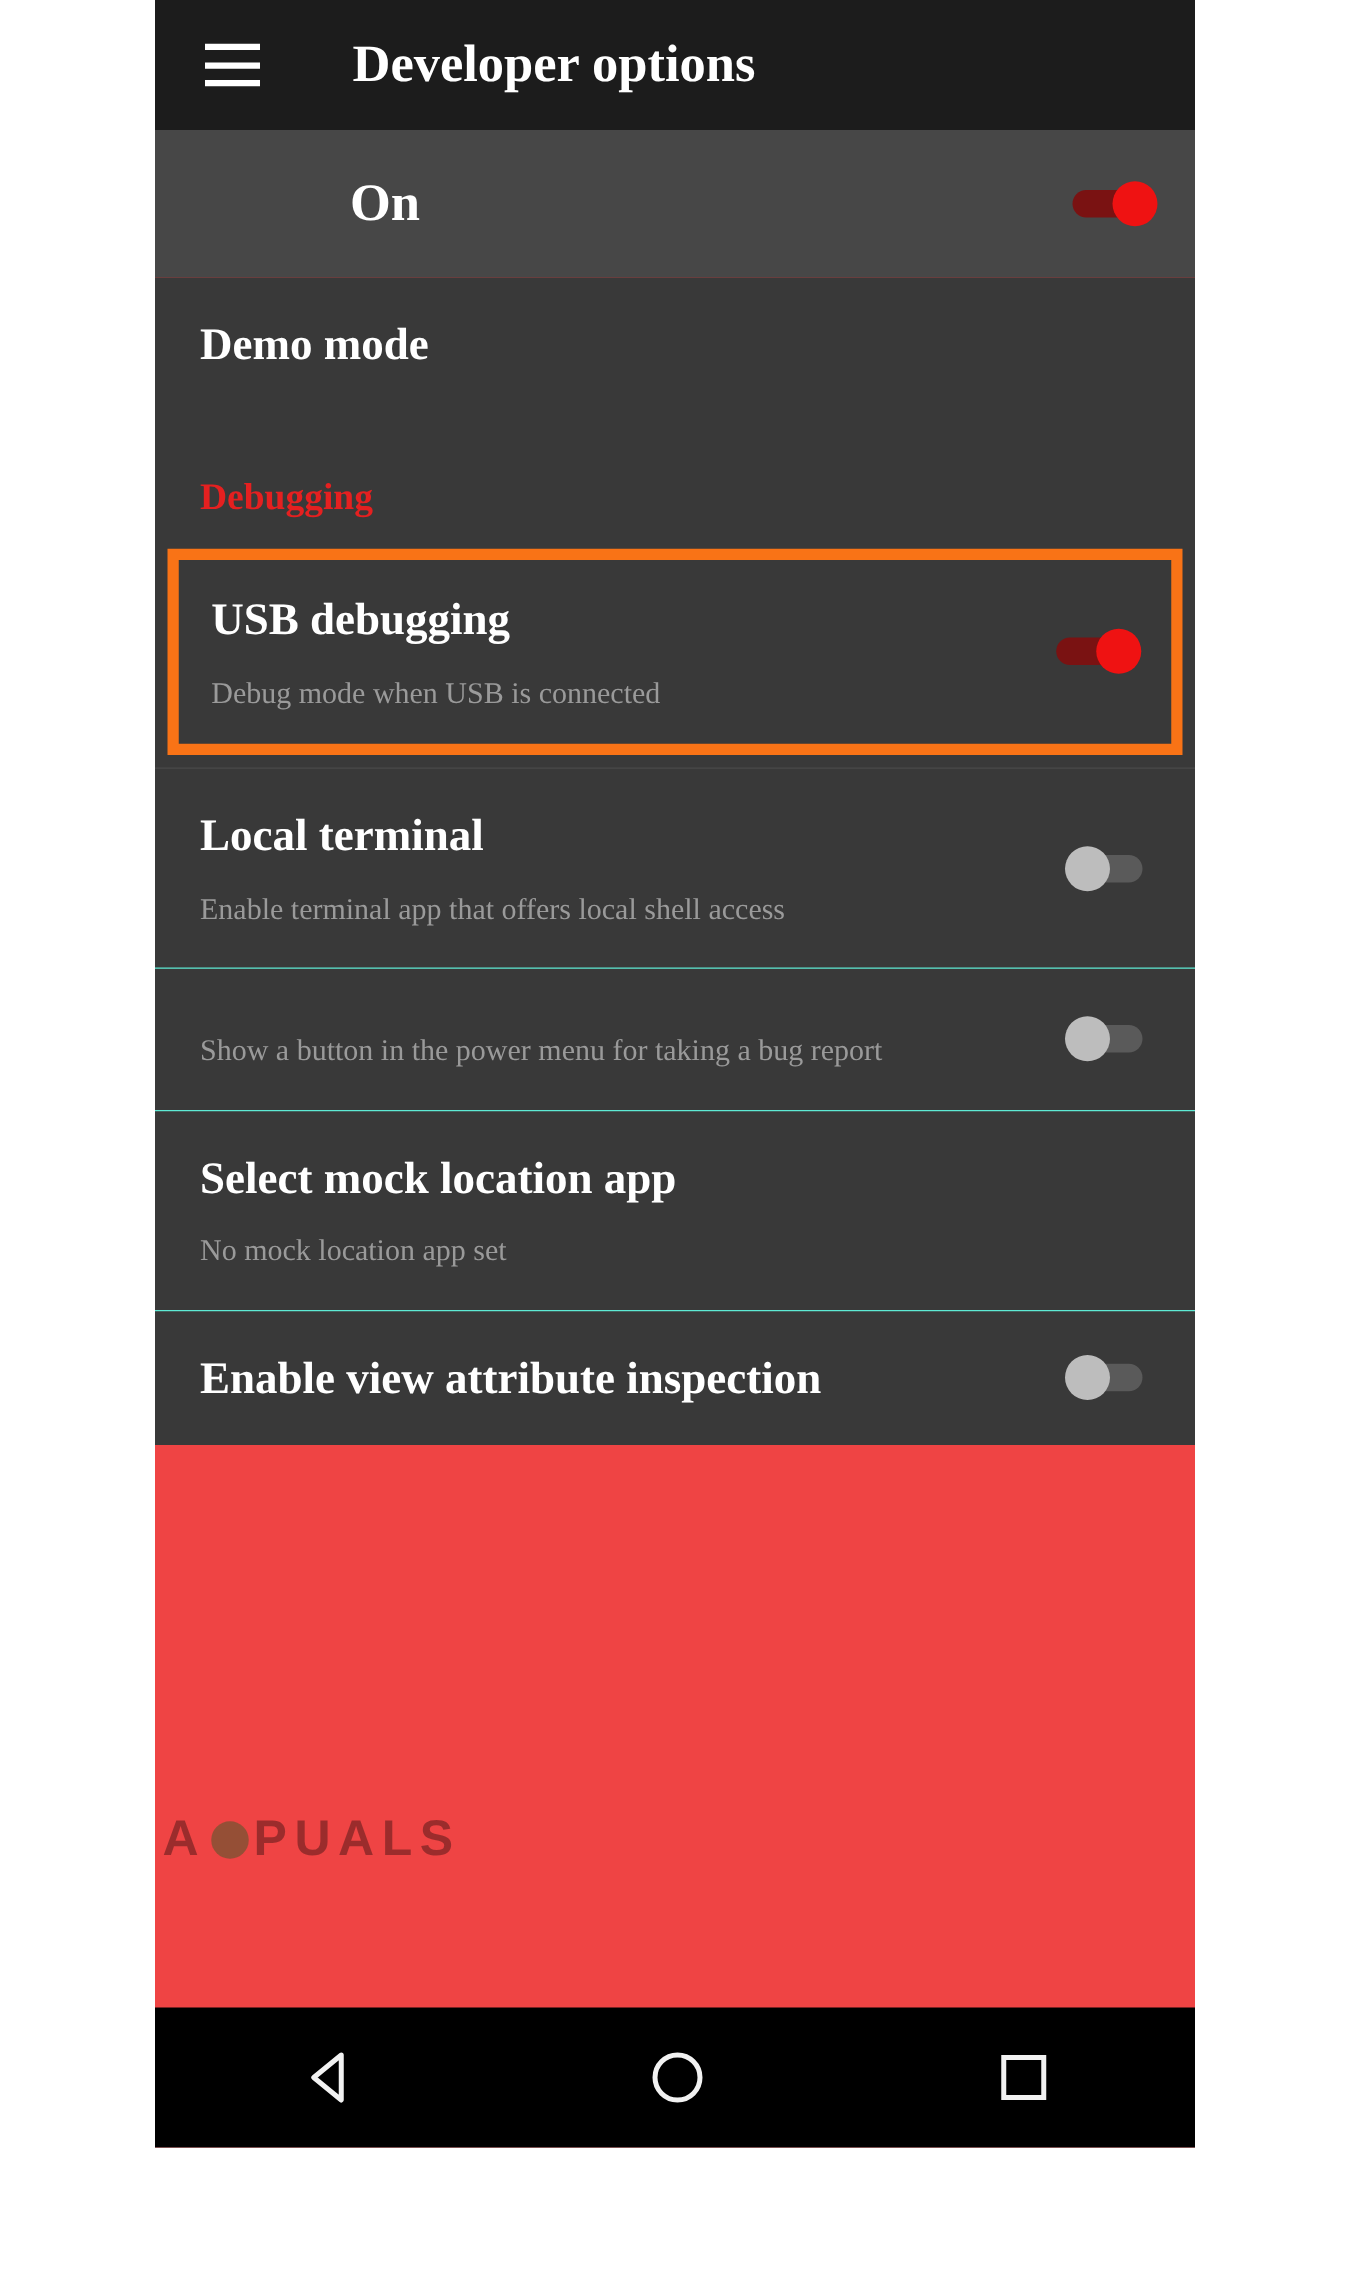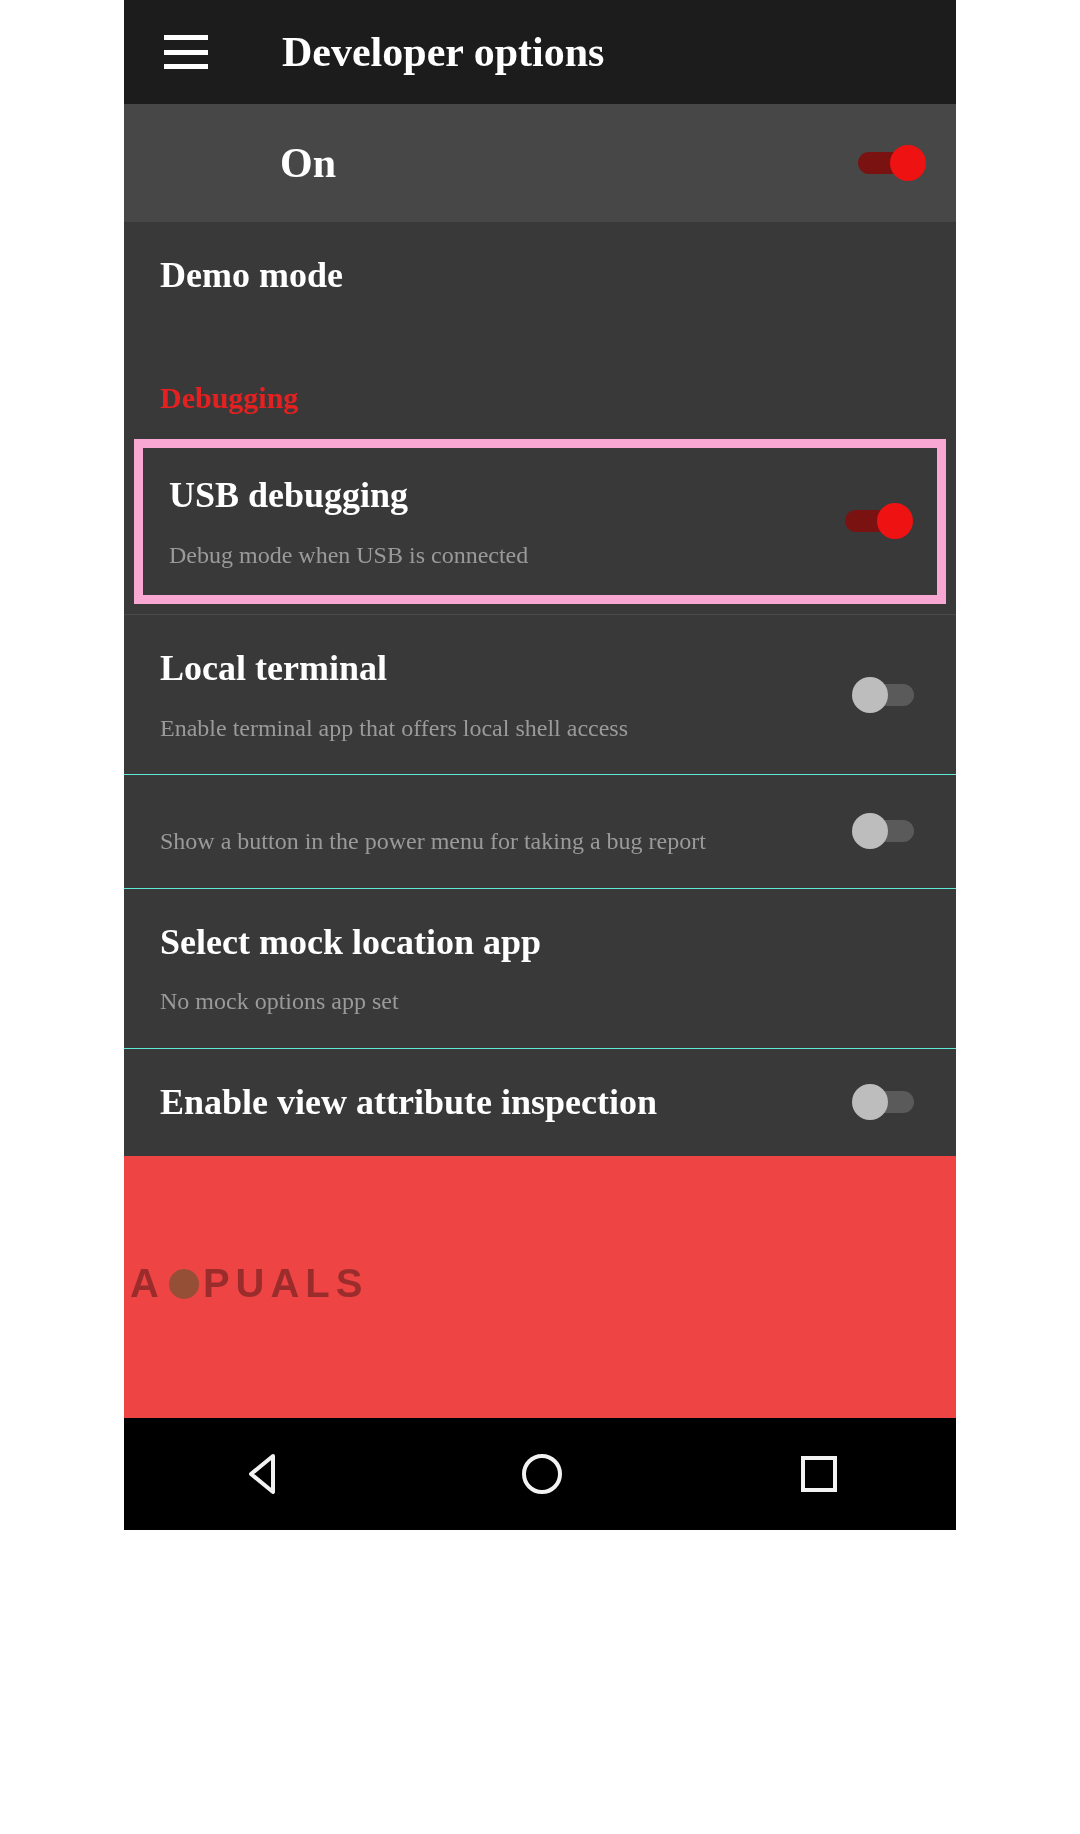--- a/index.html
+++ b/index.html
@@ -105,21 +105,21 @@
     line-height: 1.35;
     margin-top: 20px;
   }
   .section-header {
     font-size: 30px;
     font-weight: bold;
     color: #e52020;
     padding: 52px 36px 16px 36px;
   }
   .highlighted-wrap {
-    border: 9px solid #f9a8d4;
+    border: 9px solid #f97316;
     margin: 8px 10px 0 10px;
   }
   .highlighted-wrap .item {
     border-bottom: none;
     padding: 24px 26px;
   }
   .after-highlight-border {
     border-top: 1px solid #4a4a4a;
     margin-top: 10px;
   }
@@ -145,21 +145,21 @@
   .navbar {
     height: 112px;
     background: #000;
     display: flex;
     align-items: center;
     justify-content: space-around;
     width: 100%;
   }
   .nav-btn { cursor: pointer; opacity: 0.95; }
   .nav-back svg, .nav-home svg, .nav-recent svg { display: block; }
-  .content-area { height: 1196px; position: relative; }
+  .content-area { height: 1384px; position: relative; }
 </style>
 </head>
 <body>
 
 <div class="device">
 
   <div class="app-bar">
     <div class="hamburger">
       <span></span>
         <span></span>
@@ -219,21 +219,21 @@
         </div>
         <div class="toggle off">
           <div class="track"></div>
             <div class="thumb"></div>
         </div>
       </div>
 
       <div class="item">
         <div class="text-col">
           <div class="item-title">Select mock location app</div>
-          <div class="item-sub">No mock options app set</div>
+          <div class="item-sub">No mock location app set</div>
         </div>
       </div>
 
       <div class="item no-border">
         <div class="text-col">
           <div class="item-title">Enable view attribute inspection</div>
         </div>
         <div class="toggle off">
           <div class="track"></div>
             <div class="thumb"></div>

